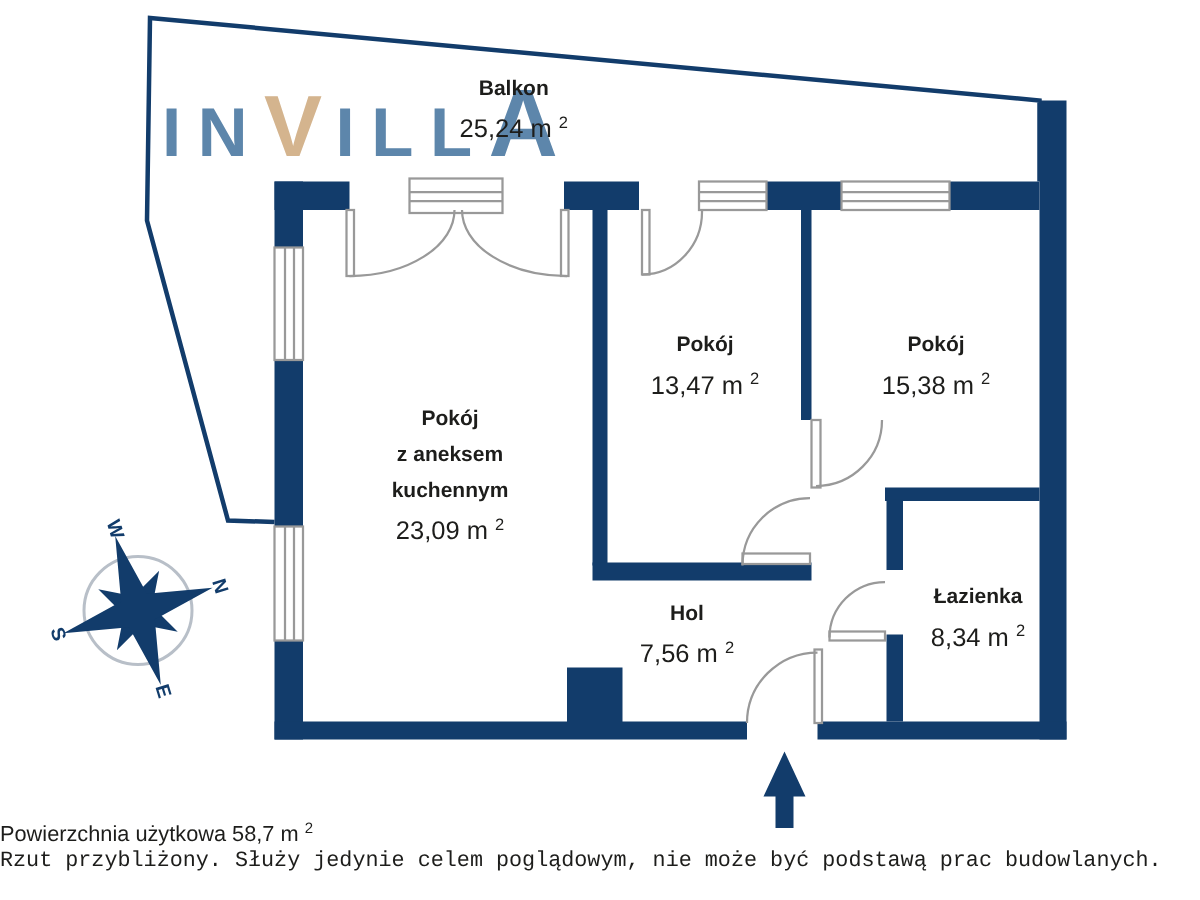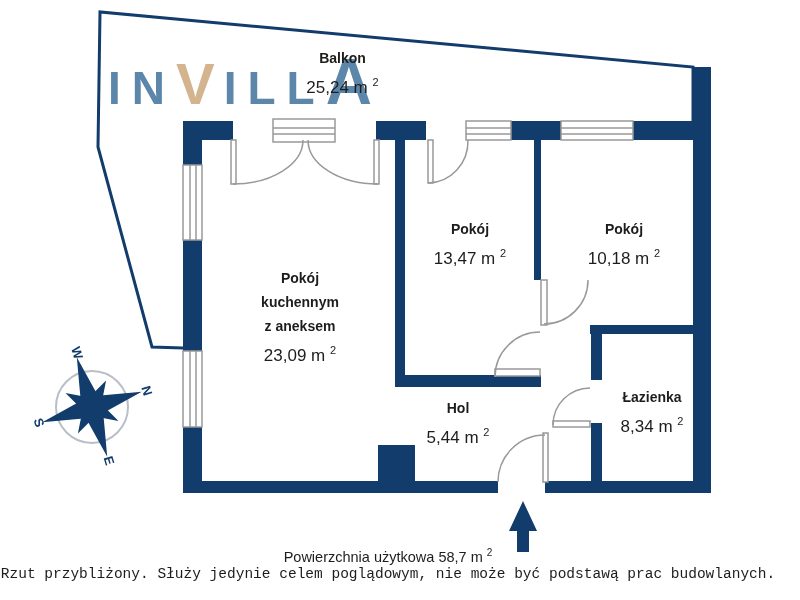--- a/index.html
+++ b/index.html
@@ -5,21 +5,21 @@
   html,body{margin:0;padding:0;background:#ffffff;}
   .canvas{
     position:relative;width:800px;height:600px;background:#fff;overflow:hidden;
     font-family:"Liberation Sans","DejaVu Sans",sans-serif;color:var(--text,#1d1d1b);
   }
   .canvas svg{position:absolute;left:0;top:0;}
   .label{position:absolute;text-align:center;line-height:24px;z-index:5;}
   .room-name{font-weight:bold;font-size:14px;}
   .room-area{font-size:17px;font-weight:normal;}
   .room-area sup{font-size:11px;}
-  .footer-line{position:absolute;left:0;width:776px;text-align:center;font-size:14.5px;z-index:5;}
+  .footer-line{position:absolute;left:0;width:776px;font-size:14.5px;z-index:5;}
   .footer-line sup{font-size:10px;}
   .logo{position:absolute;left:108px;top:50px;z-index:1;display:flex;align-items:baseline;
         font-weight:bold;letter-spacing:0;}
   .logo span{display:inline-block;margin-right:11px;font-size:46px;color:var(--logo_blue,#5d86ab);line-height:1;}
   .logo .v{color:var(--logo_tan,#d4b48e);font-size:58px;margin-right:9px;}
   .logo .a{font-size:64px;margin-right:0;}
 </style>
 </head>
 <body>
 
@@ -143,38 +143,38 @@
     <span class="a">A</span>
   </div>
 
   <div class="label" style="left:260px;top:46px;width:165px;">
     <div class="room-name">Balkon</div>
     <div class="room-area"><span>25,24 m</span> <sup>2</sup></div>
   </div>
 
   <div class="label" style="left:210px;top:266px;width:180px;">
     <div class="room-name">Pokój</div>
+    <div class="room-name">z aneksem</div>
     <div class="room-name">kuchennym</div>
-    <div class="room-name">z aneksem</div>
     <div class="room-area"><span>23,09 m</span> <sup>2</sup></div>
   </div>
 
   <div class="label" style="left:390px;top:217px;width:160px;">
     <div class="room-name">Pokój</div>
     <div class="room-area"><span>13,47 m</span> <sup>2</sup></div>
   </div>
 
   <div class="label" style="left:544px;top:217px;width:160px;">
     <div class="room-name">Pokój</div>
-    <div class="room-area"><span>10,18 m</span> <sup>2</sup></div>
+    <div class="room-area"><span>15,38 m</span> <sup>2</sup></div>
   </div>
 
   <div class="label" style="left:378px;top:396px;width:160px;">
     <div class="room-name">Hol</div>
-    <div class="room-area"><span>5,44 m</span> <sup>2</sup></div>
+    <div class="room-area"><span>7,56 m</span> <sup>2</sup></div>
   </div>
 
   <div class="label" style="left:572px;top:385px;width:160px;">
     <div class="room-name">Łazienka</div>
     <div class="room-area"><span>8,34 m</span> <sup>2</sup></div>
   </div>
 
   <div class="footer-line" style="top:547px;">
     <span>Powierzchnia użytkowa 58,7 m</span> <sup>2</sup>
   </div>

